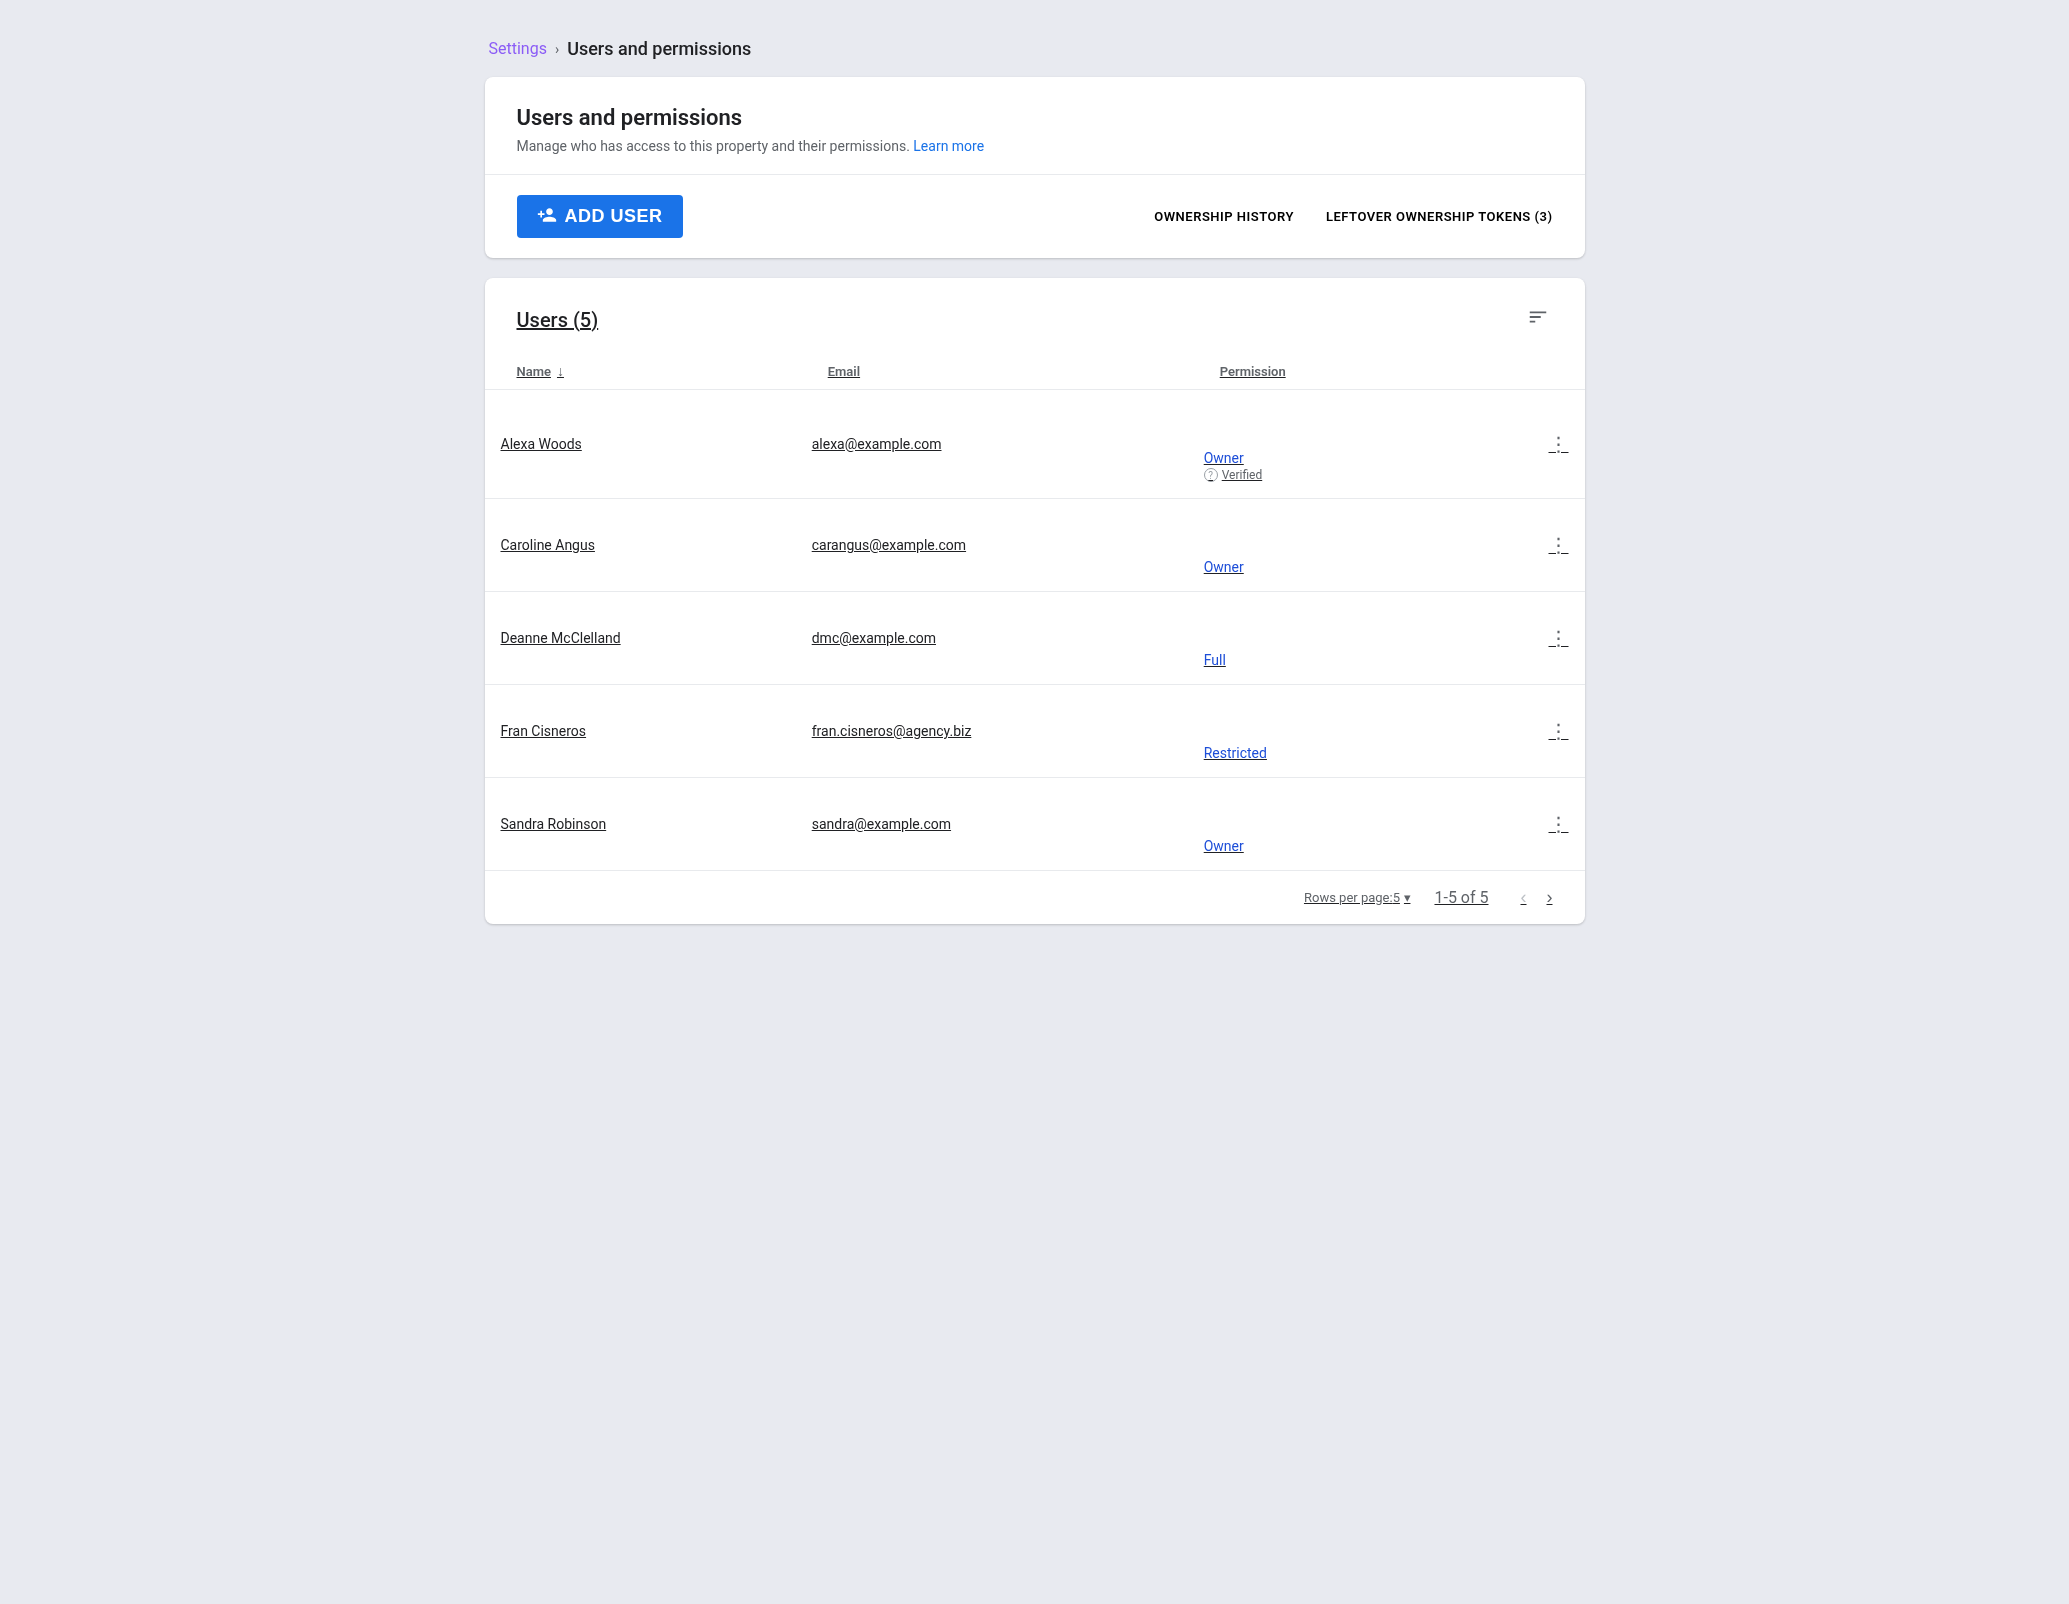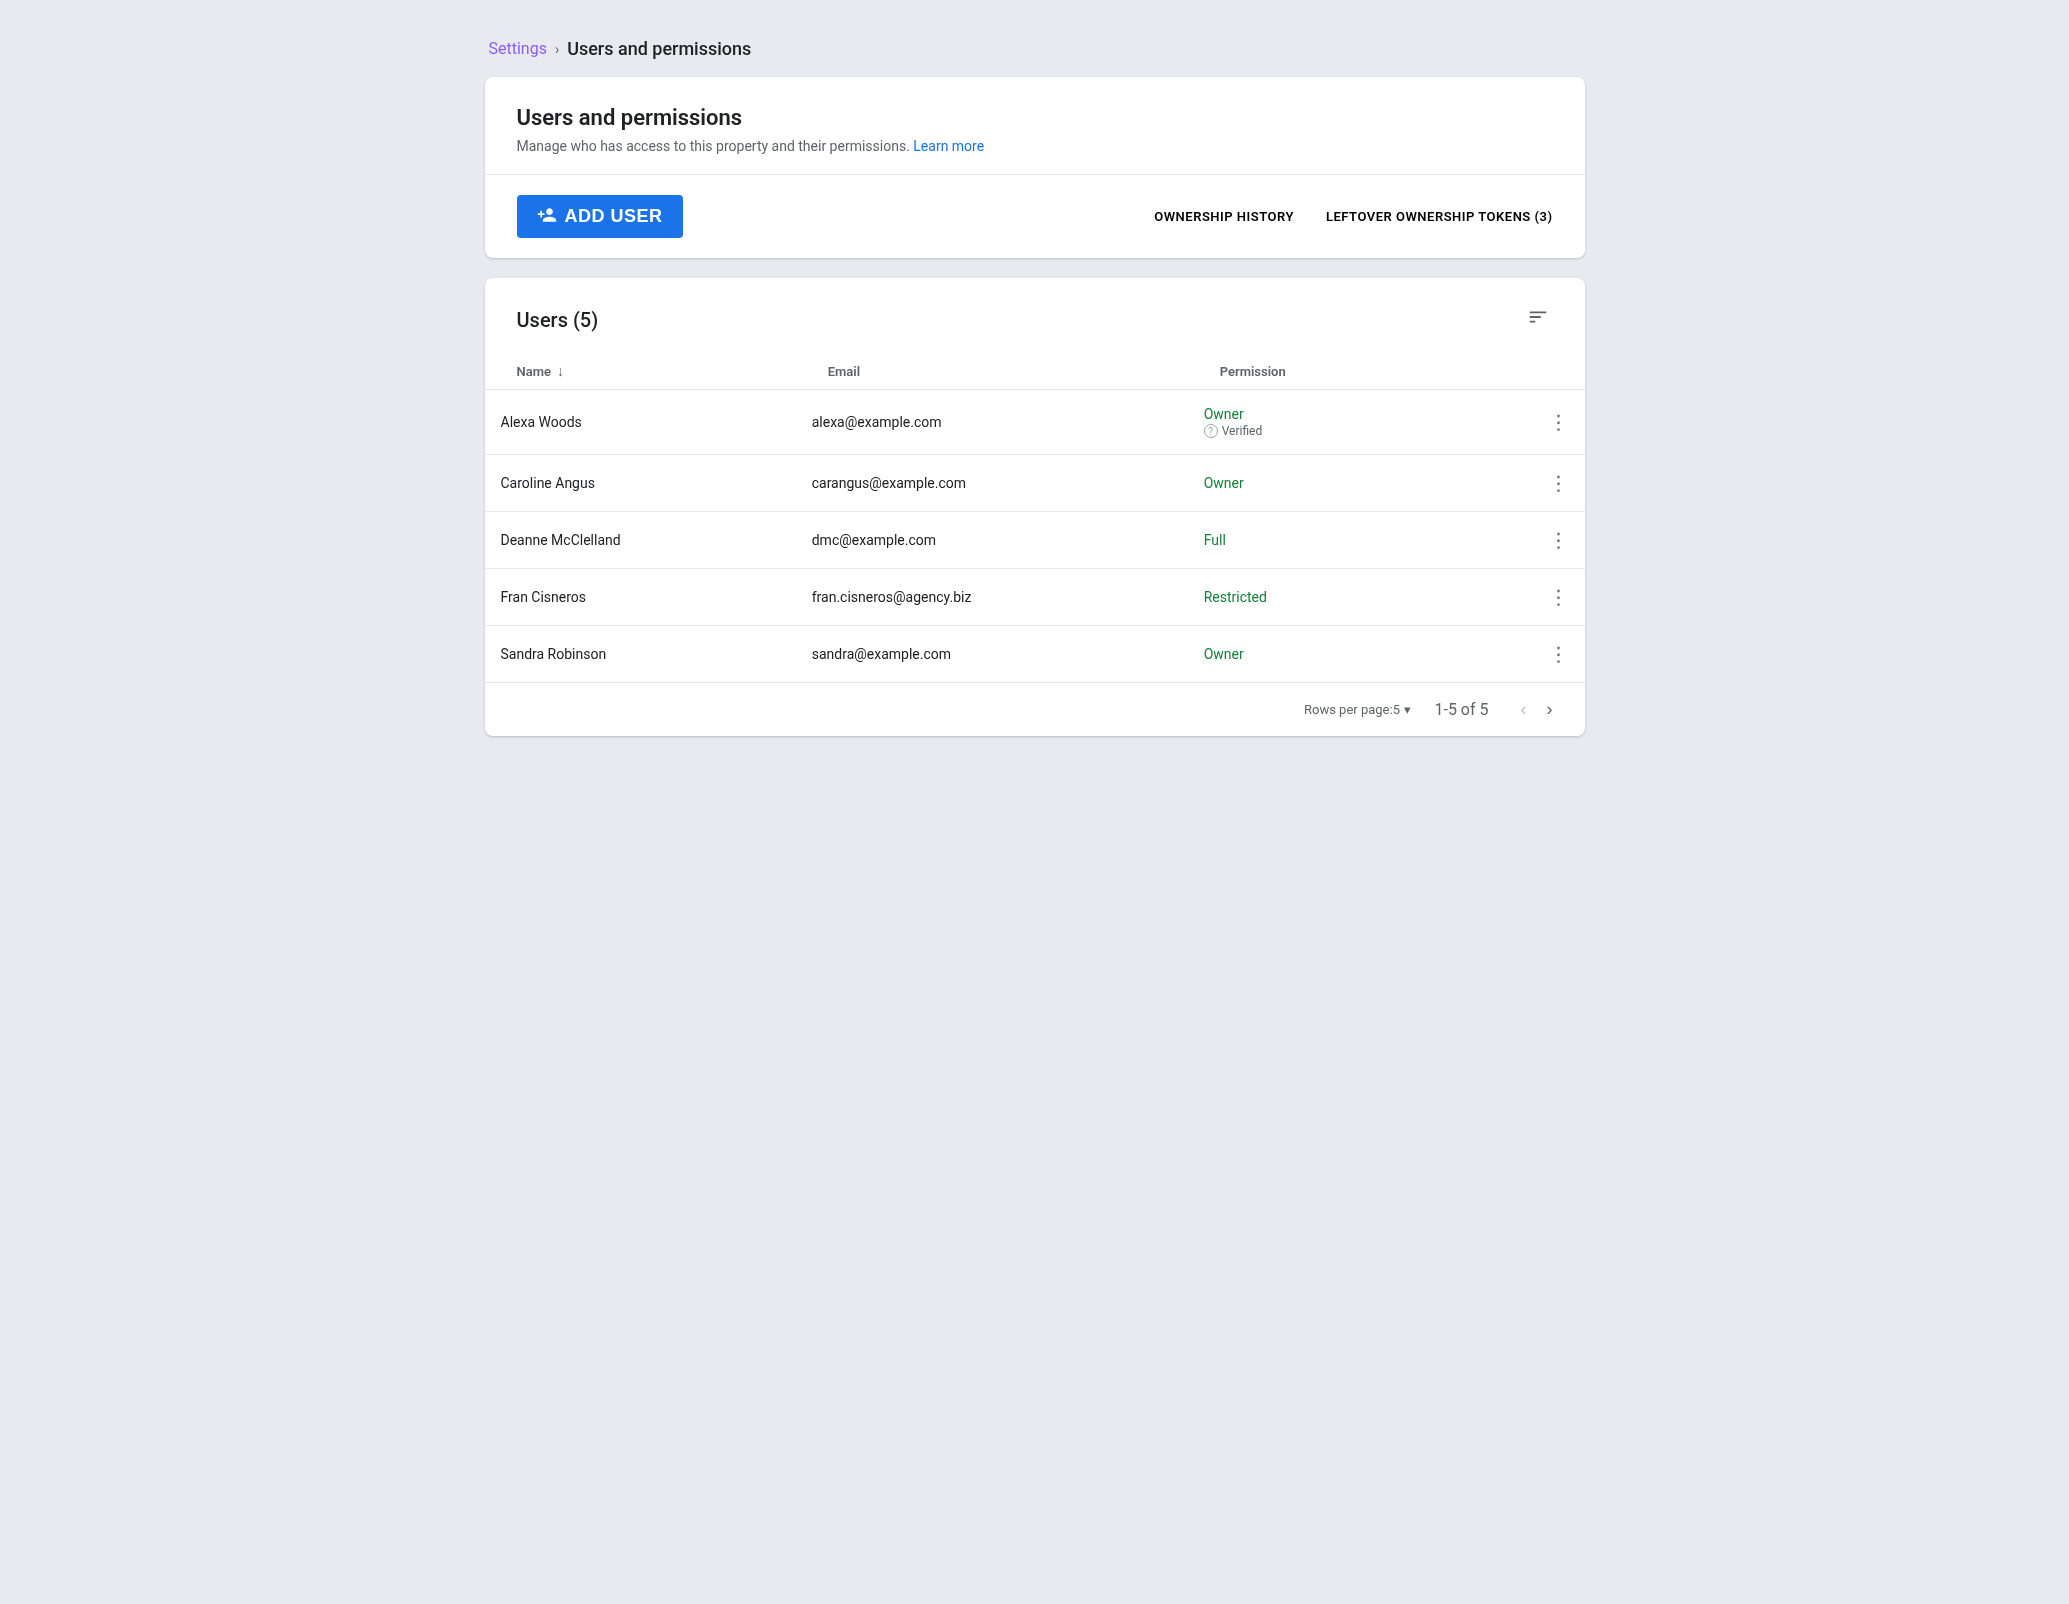--- a/index.html
+++ b/index.html
@@ -96,20 +96,21 @@
       color: #000000;
       letter-spacing: 0.5px;
       text-transform: uppercase;
       cursor: pointer;
       text-decoration: none;
     }
     .users-card {
       background: #fff;
       border-radius: 8px;
       box-shadow: 0 1px 3px rgba(0,0,0,0.12), 0 1px 2px rgba(0,0,0,0.08);
+      text-decoration: underline;
     }
     .users-header {
       display: flex;
       align-items: center;
       justify-content: space-between;
       padding: 24px 32px 16px 32px;
     }
     .users-title {
       font-size: 20px;
       font-weight: 500;
@@ -154,21 +155,22 @@
       color: #202124;
       vertical-align: middle;
     }
     .permission-cell {
       display: flex;
       flex-direction: column;
       gap: 2px;
     }
     .permission-label {
       font-size: 14px;
-      color: #15803d;
+      color: #1d4ed8;
+      margin-top: 44px;
     }
     .verified-label {
       font-size: 12px;
       color: #5f6368;
       display: flex;
       align-items: center;
       gap: 4px;
     }
     .verified-icon {
       width: 14px;

